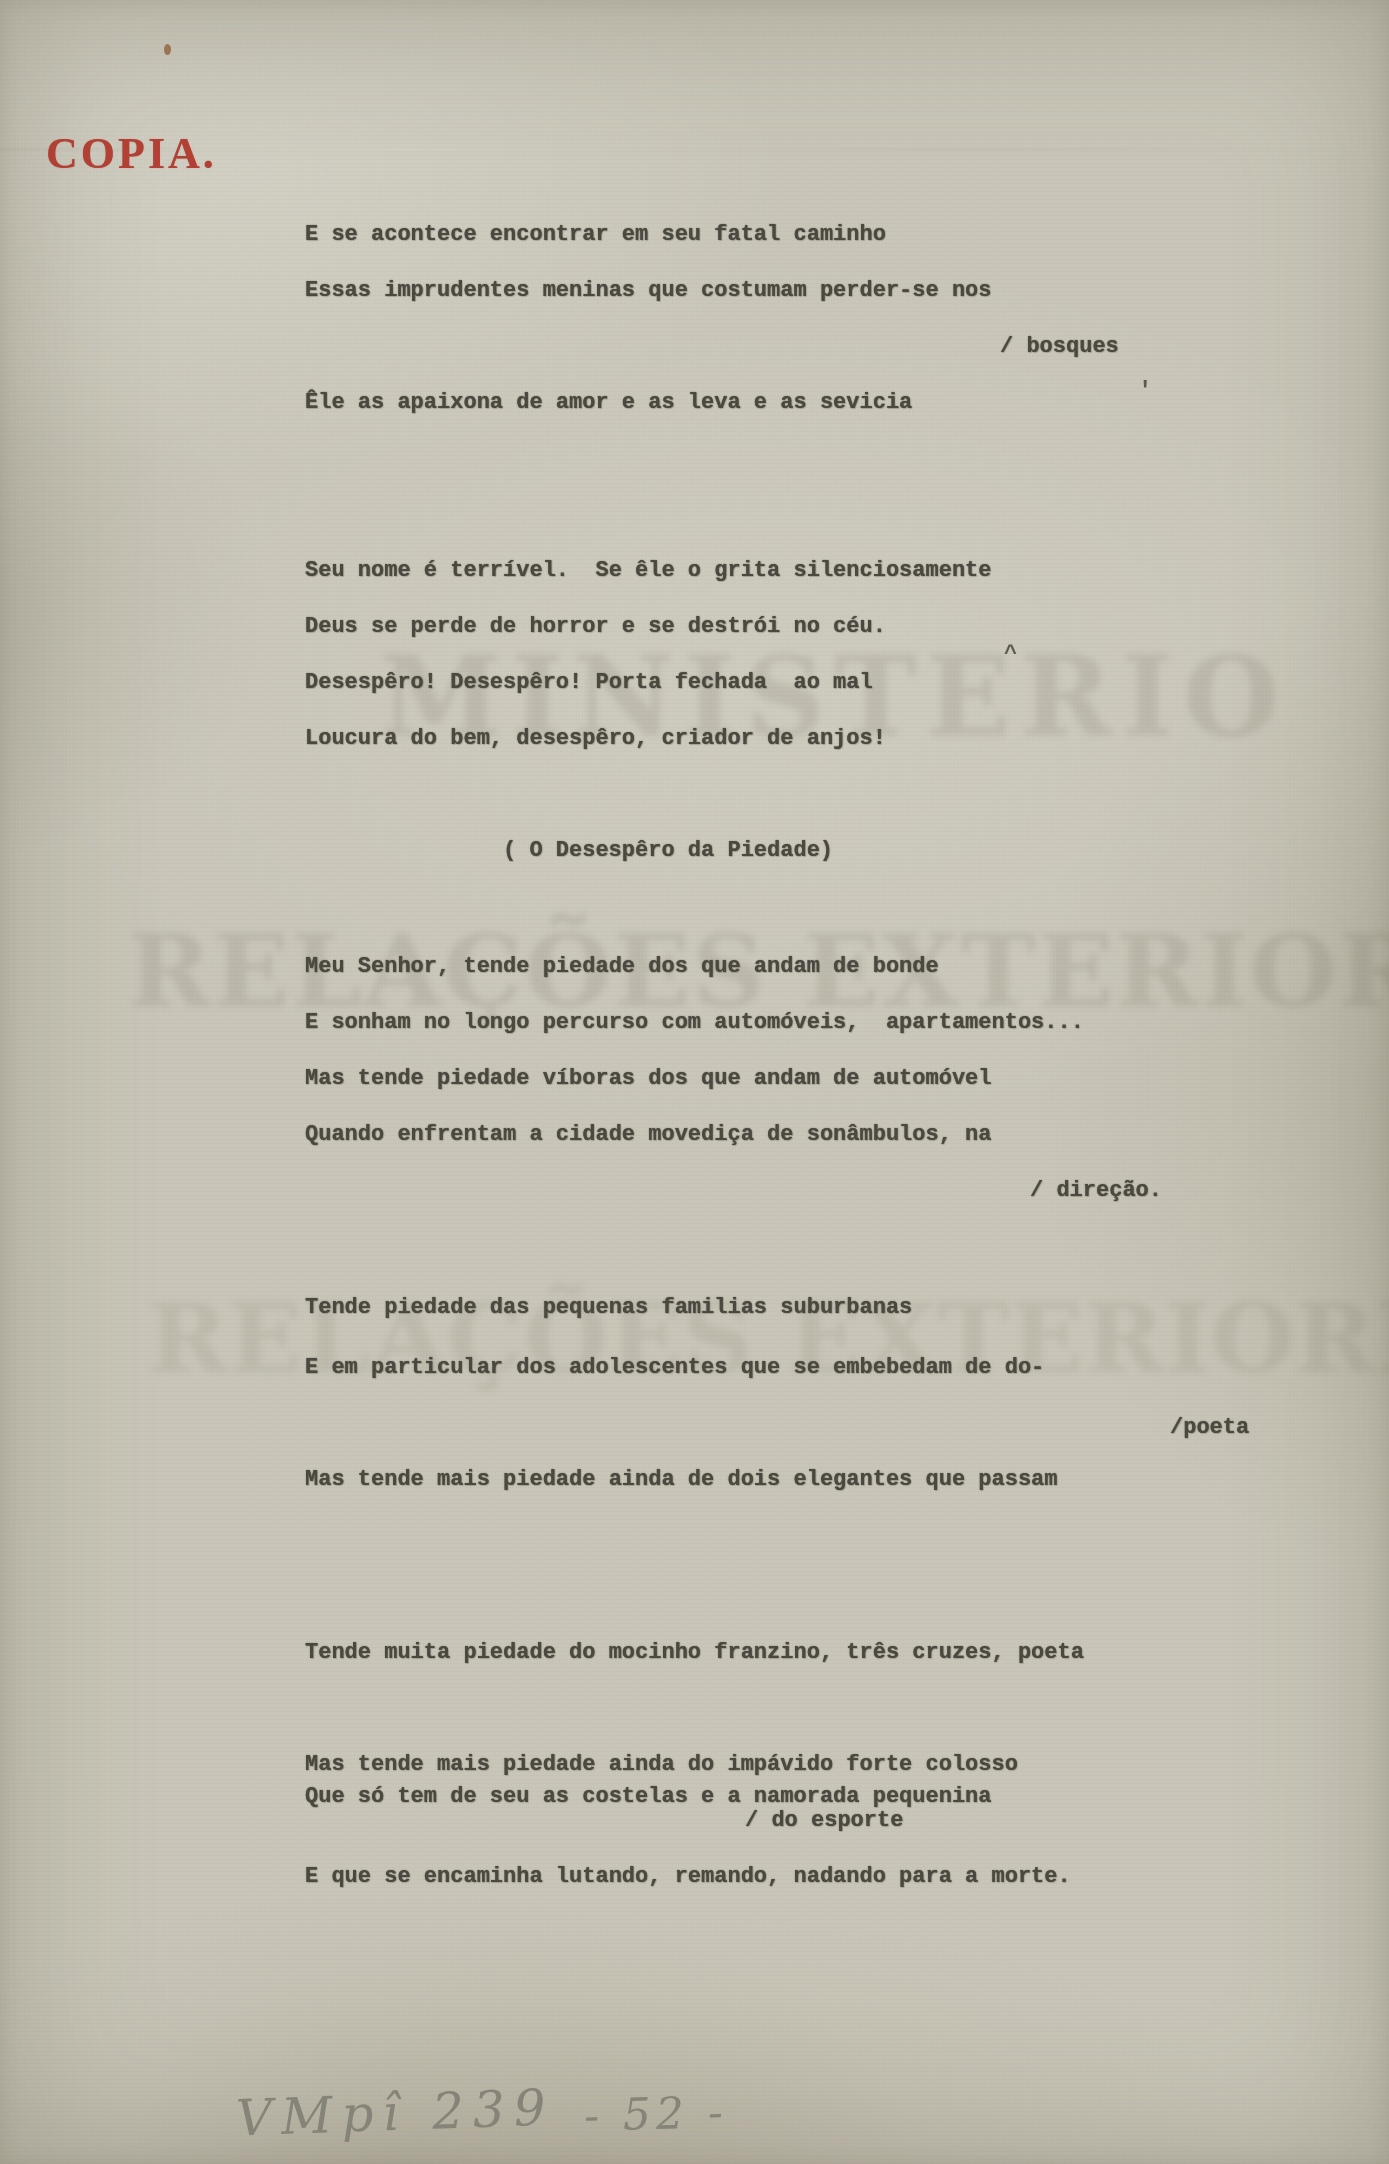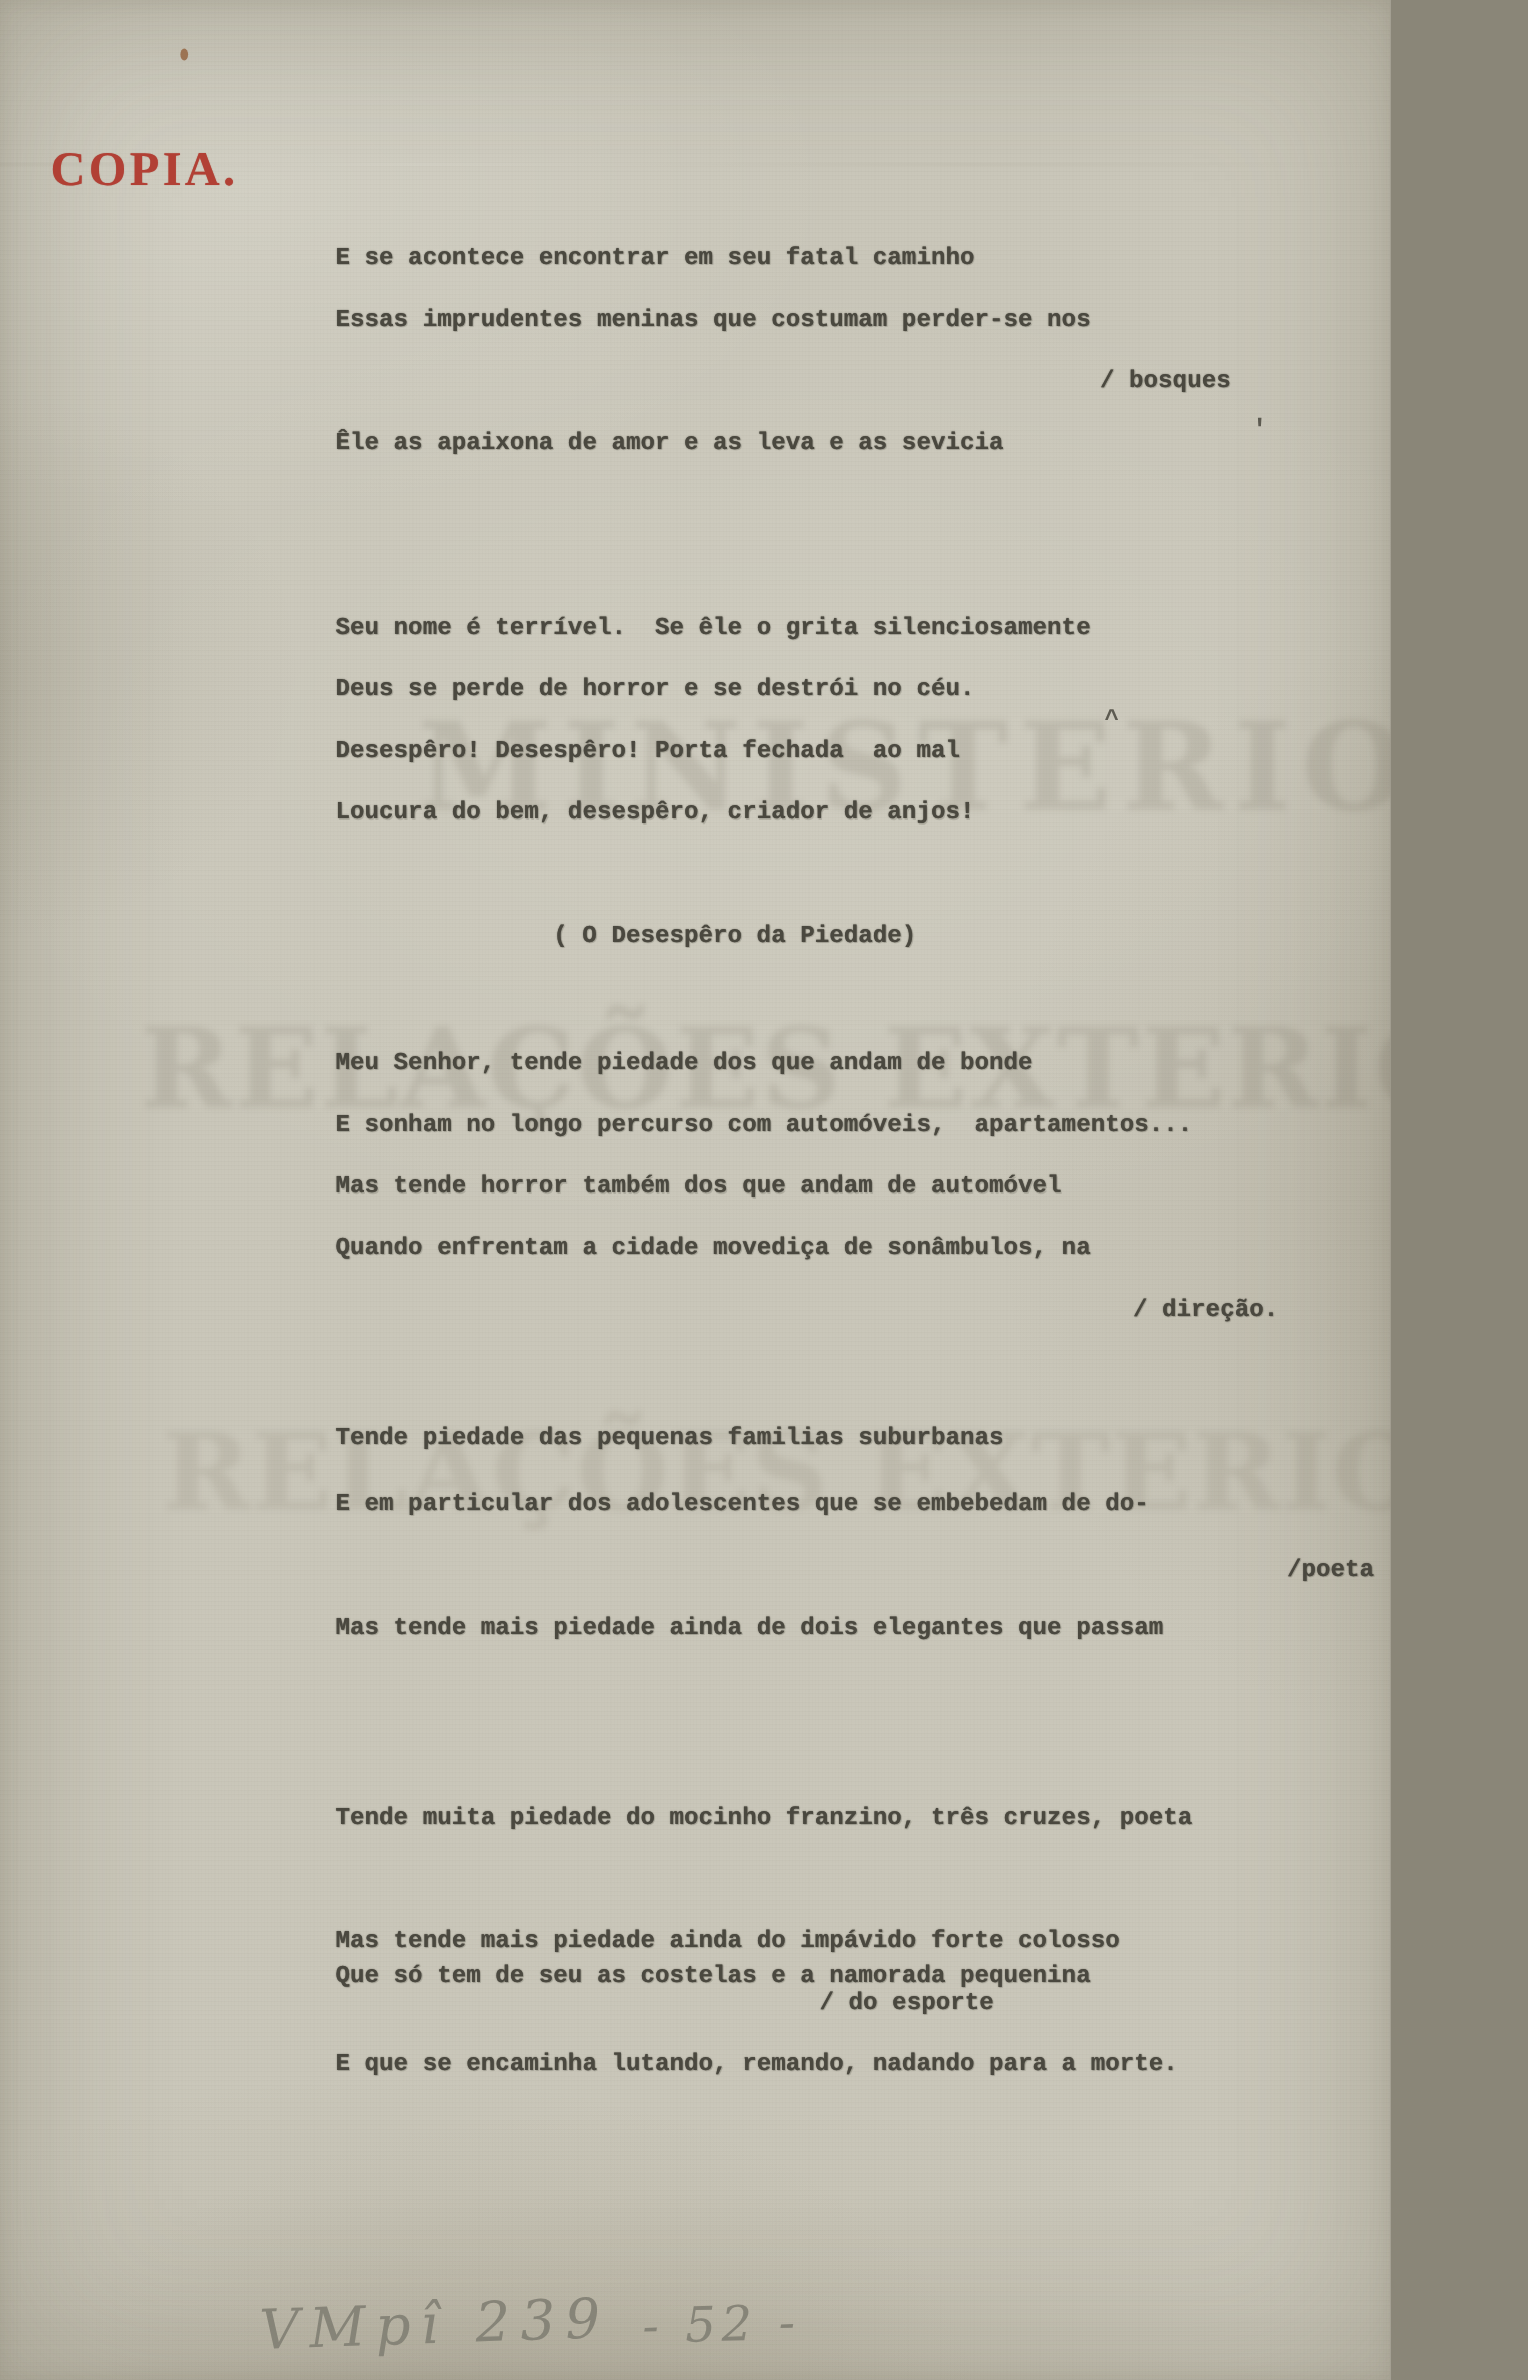--- a/index.html
+++ b/index.html
@@ -1,28 +1,27 @@
 <!DOCTYPE html>
 <html><head>
 <meta charset="utf-8">
 <style>
   html,body{margin:0;padding:0;background:#8a8678;}
   .page{
-    position:relative;width:1241px;height:2164px;overflow:hidden;
+    position:relative;width:1389px;height:2164px;overflow:hidden;
     background-color:#c9c6b9;
     background-image:
       radial-gradient(ellipse 900px 500px at 18% 8%, rgba(255,255,248,.16), transparent 60%),
       radial-gradient(ellipse 1200px 700px at 55% 32%, rgba(255,255,245,.10), transparent 65%),
       radial-gradient(ellipse 600px 800px at 101% 50%, rgba(118,108,86,.14), transparent 62%),
       radial-gradient(ellipse 900px 500px at 28% 101%, rgba(122,112,90,.15), transparent 60%),
       radial-gradient(ellipse 500px 420px at -2% 28%, rgba(112,105,85,.12), transparent 60%),
       radial-gradient(ellipse 800px 300px at 50% 98%, rgba(140,128,100,.10), transparent 70%);
     box-shadow: inset 0 0 150px rgba(92,86,66,.32), inset 0 0 20px rgba(92,86,66,.15);
     font-family:"Liberation Sans",sans-serif;
-    padding-left:23px;
   }
   .grain{
     position:absolute;inset:0;pointer-events:none;
     background-image:
       repeating-linear-gradient(0deg, rgba(82,76,60,.022) 0 1px, rgba(255,255,250,.015) 1px 2px, transparent 2px 4px),
       repeating-linear-gradient(90deg, rgba(82,76,60,.016) 0 1px, transparent 1px 3px);
   }
   .crease{
     position:absolute;left:0;top:148px;width:100%;height:3px;
     background:linear-gradient(90deg, rgba(110,102,82,.12), rgba(255,255,250,.10) 30%, rgba(110,102,82,.10) 70%, transparent);
@@ -85,21 +84,21 @@
   <div class="tline" style="top:614px">Deus se perde de horror e se destrói no céu.</div>
   <div class="tline" style="top:558px">Seu nome é terrível.  Se êle o grita silenciosamente</div>
   <div class="tline" style="top:670px">Desespêro! Desespêro! Porta fechada  ao mal</div>
   <div class="mark mark-caret">^</div>
   <div class="tline" style="top:726px">Loucura do bem, desespêro, criador de anjos!</div>
 
   <div class="tline" style="top:838px;left:503px">( O Desespêro da Piedade)</div>
 
   <div class="tline" style="top:954px">Meu Senhor, tende piedade dos que andam de bonde</div>
   <div class="tline" style="top:1010px">E sonham no longo percurso com automóveis,  apartamentos...</div>
-  <div class="tline" style="top:1066px">Mas tende horror também dos que andam de automóvel</div>
+  <div class="tline" style="top:1066px">Mas tende piedade víboras dos que andam de automóvel</div>
   <div class="tline" style="top:1122px">Quando enfrentam a cidade movediça de sonâmbulos, na</div>
   <div class="tline" style="top:1178px;left:1030px">/ direção.</div>
 
   <div class="tline" style="top:1295px">Tende piedade das pequenas familias suburbanas</div>
   <div class="tline" style="top:1355px">E em particular dos adolescentes que se embebedam de do-</div>
   <div class="tline" style="top:1415px;left:1170px">/poeta</div>
   <div class="tline" style="top:1467px">Mas tende mais piedade ainda de dois elegantes que passam</div>
 
   <div class="tline" style="top:1640px">Tende muita piedade do mocinho franzino, três cruzes, poeta</div>
   <div class="tline" style="top:1784px">Que só tem de seu as costelas e a namorada pequenina</div>

